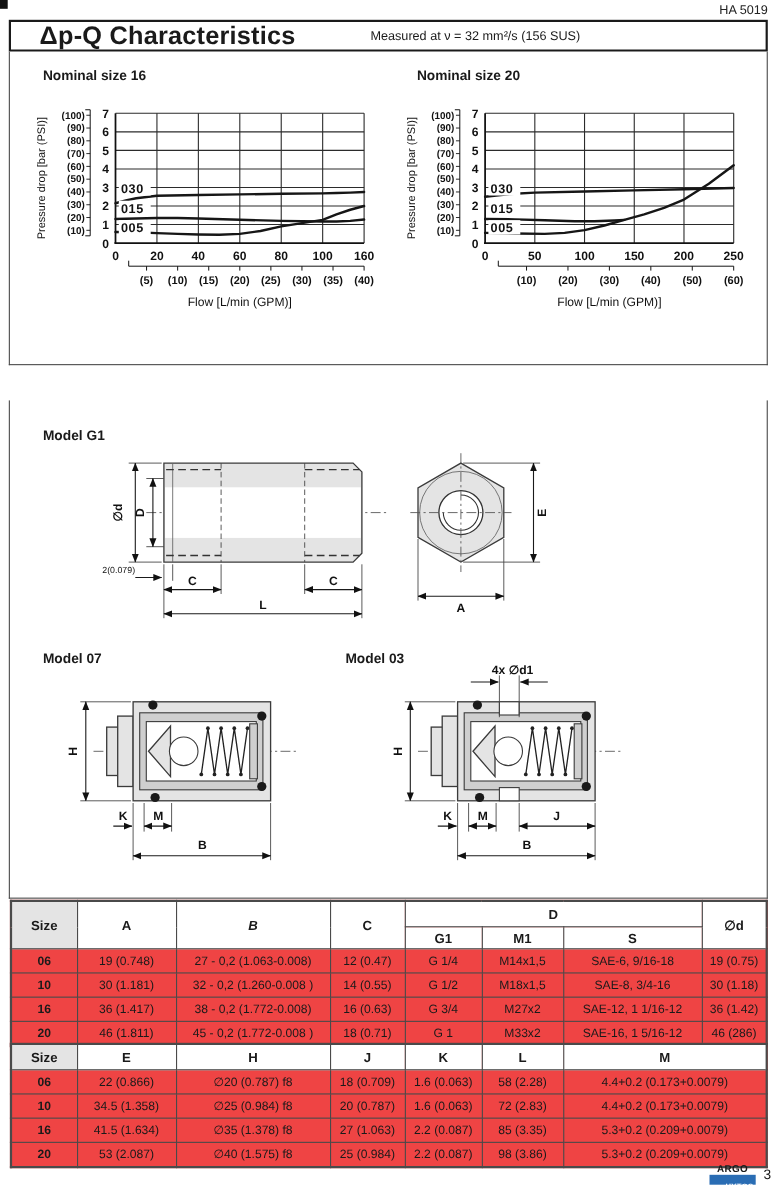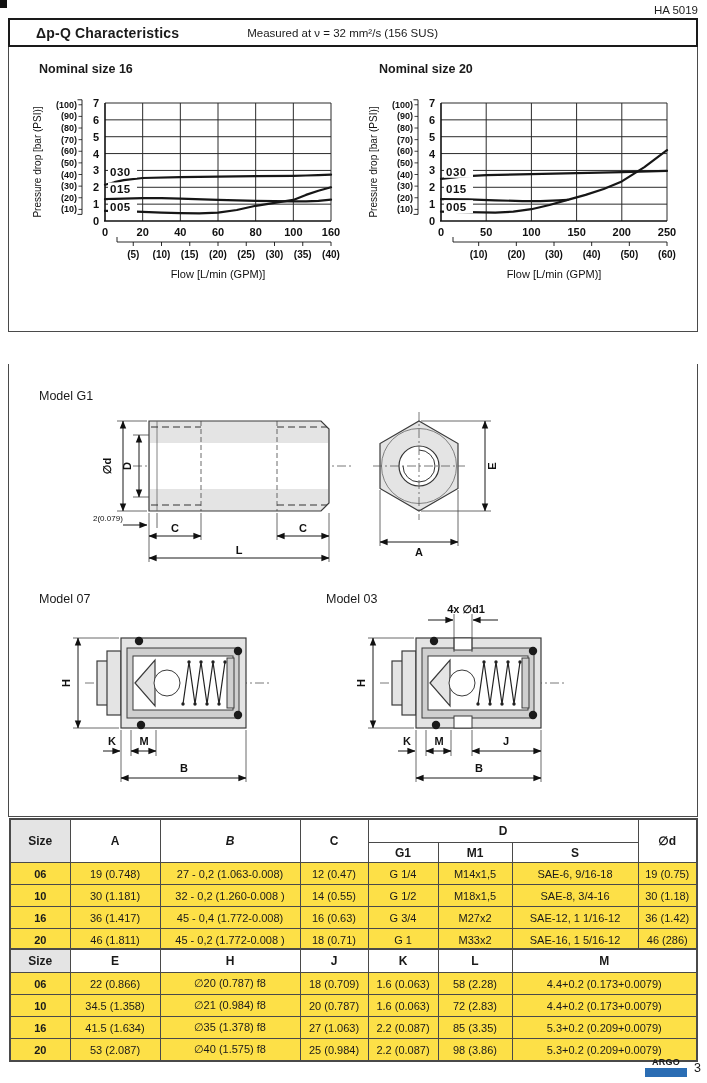--- a/index.html
+++ b/index.html
@@ -5,46 +5,46 @@
   html,body{margin:0;padding:0;background:#fff;}
   #page{position:relative;width:707px;height:1083px;background:#fff;
         font-family:"Liberation Sans",sans-serif;color:#1a1a1a;overflow:hidden;}
   .abs{position:absolute;}
   #corner-mark{left:0;top:12;width:7px;height:8px;background:#111;}
   #doc-number{top:4px;right:9px;font-size:11.5px;color:#222;}
   .sec-header{left:8px;width:690px;border:2px solid #1a1a1a;box-sizing:border-box;
               display:flex;align-items:center;background:#fff;}
   #sec1-header{top:18px;height:29px;}
   #sec2-header{top:333px;height:31px;}
-  .sec-title{margin-left:26px;font-size:14px;font-weight:bold;letter-spacing:.2px;}
+  .sec-title{margin-left:26px;font-size:23px;font-weight:bold;letter-spacing:.2px;}
   .sec-subtitle{margin-left:68px;font-size:11.5px;}
   .sec-body{left:8px;width:690px;border:1px solid #4a4a4a;border-top:none;box-sizing:border-box;background:#fff;padding-left:28px;}
   #sec1-body{top:47px;height:285px;}
   #sec2-body{top:364px;height:453px;}
   .chart-title{font-size:12.5px;font-weight:bold;}
   #chart1-title{left:30px;top:15px;} #chart2-title{left:370px;top:15px;}
   #chart1-svg{left:22px;top:42px;} #chart2-svg{left:358px;top:42px;}
-  .model-title{font-size:12.5px;font-weight:normal;}
-  #g1-title{left:30px;top:25px;} #m02-title{left:30px;top:228px;} #m03-title{left:317px;top:228px;}
+  .model-title{font-size:12.5px;font-weight:bold;}
+  #g1-title{left:30px;top:25px;} #m02-title{left:30px;top:228px;} #m03-title{left:305px;top:228px;}
   #g1-svg{left:80px;top:42px;} #m02-svg{left:50px;top:240px;} #m03-svg{left:345px;top:240px;}
   
   .part{fill:#e4e4e4;stroke:#3b3b3b;stroke-width:1.2;}
   .part2{fill:#cfcfcf;stroke:#3b3b3b;stroke-width:1;}
   .bore{fill:#fff;stroke:#3b3b3b;stroke-width:1;}
   .cl{stroke:#555;stroke-width:.8;stroke-dasharray:9 3 2 3;fill:none;}
   .thr{stroke:#333;stroke-width:1.2;stroke-dasharray:7 4;}
   .dashv{stroke:#444;stroke-width:.8;stroke-dasharray:5 3;}
   .ext{stroke:#444;stroke-width:.8;}
   .dim{stroke:#1a1a1a;stroke-width:1;fill:none;}
   .thin{stroke:#666;stroke-width:.8;fill:none;}
   .spr{stroke:#222;stroke-width:1.2;fill:none;}
   .dlab{font-size:11px;font-weight:600;fill:#111;}
   .dlab-sm{font-size:8px;fill:#111;}
   
-  table{border-collapse:collapse;table-layout:fixed;width:687px;background:#fde047;}
+  table{border-collapse:collapse;table-layout:fixed;width:687px;background:#ef4444;}
   #table1{left:9px;top:818px;} #table2{left:9px;top:948px;}
   table,th,td{border:1px solid #4a4a4a;}
   table{border-width:2px;}
   th{font-size:12px;font-weight:bold;background:#fff;padding:0;}
   td{font-size:11px;text-align:center;padding:0;height:21px;margin-left:38px;}
   .th-size{background:#e4e4e4;}
   .th-b{font-style:italic;}
   #table1 tr.hr1 th{height:22px;} #table1 tr.hr2 th{height:19px;}
   #table2 tr.hr1 th{height:22px;}
   td.size-col{font-weight:bold;}
@@ -450,21 +450,21 @@
           <td>32 - 0,2 (1.260-0.008 )</td>
           <td>14 (0.55)</td>
           <td>G 1/2</td>
           <td>M18x1,5</td>
           <td>SAE-8,  3/4-16</td>
           <td>30 (1.18)</td>
         </tr>
         <tr>
           <td class="size-col">16</td>
           <td>36 (1.417)</td>
-          <td>45 - 0,4 (1.772-0.008)</td>
+          <td>38 - 0,2 (1.772-0.008)</td>
           <td>16 (0.63)</td>
           <td>G 3/4</td>
           <td>M27x2</td>
           <td>SAE-12, 1 1/16-12</td>
           <td>36 (1.42)</td>
         </tr>
         <tr>
           <td class="size-col">20</td>
           <td>46 (1.811)</td>
           <td>45 - 0,2 (1.772-0.008 )</td>
@@ -504,21 +504,21 @@
           <td>22 (0.866)</td>
           <td>∅20 (0.787) f8</td>
           <td>18 (0.709)</td>
           <td>1.6 (0.063)</td>
           <td>58 (2.28)</td>
           <td>4.4+0.2 (0.173+0.0079)</td>
         </tr>
         <tr>
           <td class="size-col">10</td>
           <td>34.5 (1.358)</td>
-          <td>∅21 (0.984) f8</td>
+          <td>∅25 (0.984) f8</td>
           <td>20 (0.787)</td>
           <td>1.6 (0.063)</td>
           <td>72 (2.83)</td>
           <td>4.4+0.2 (0.173+0.0079)</td>
         </tr>
         <tr>
           <td class="size-col">16</td>
           <td>41.5 (1.634)</td>
           <td>∅35 (1.378) f8</td>
           <td>27 (1.063)</td>

